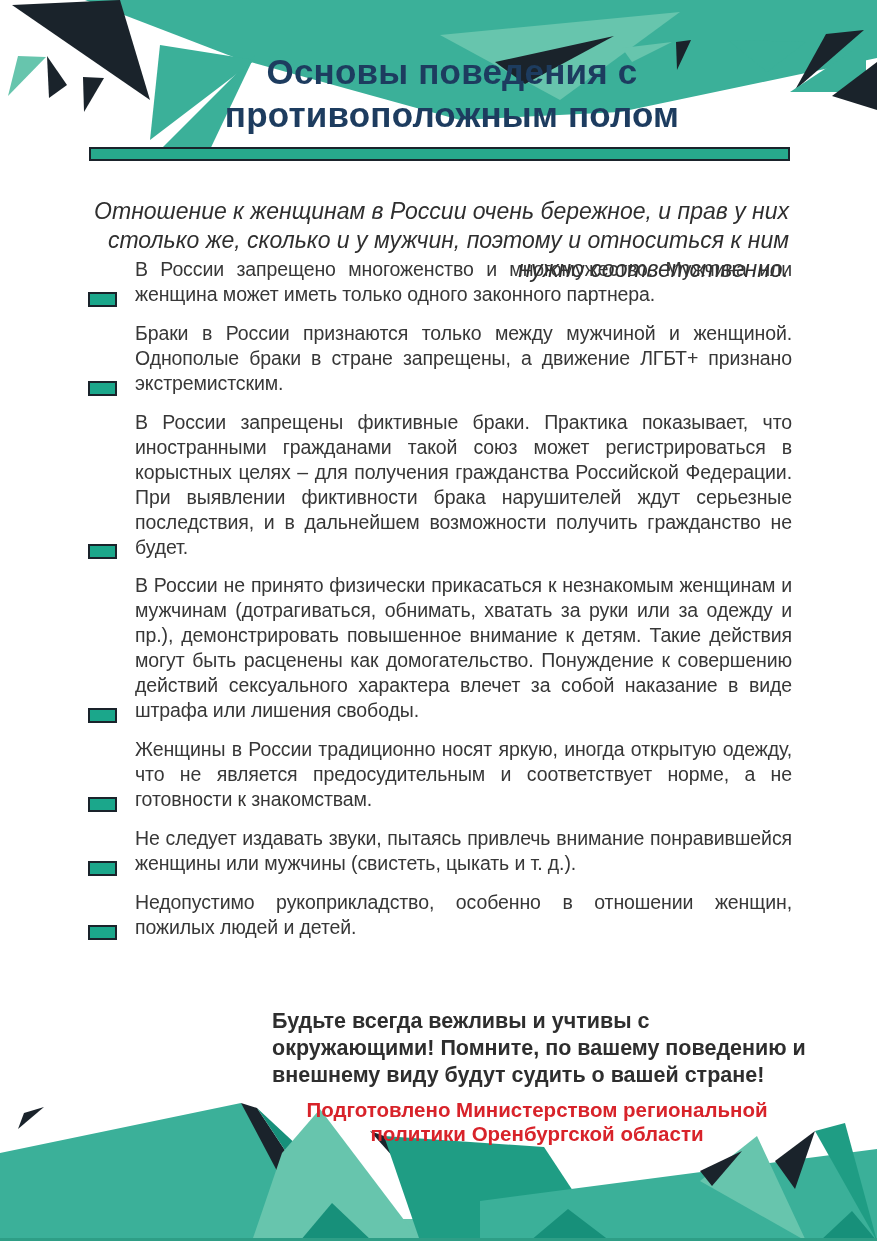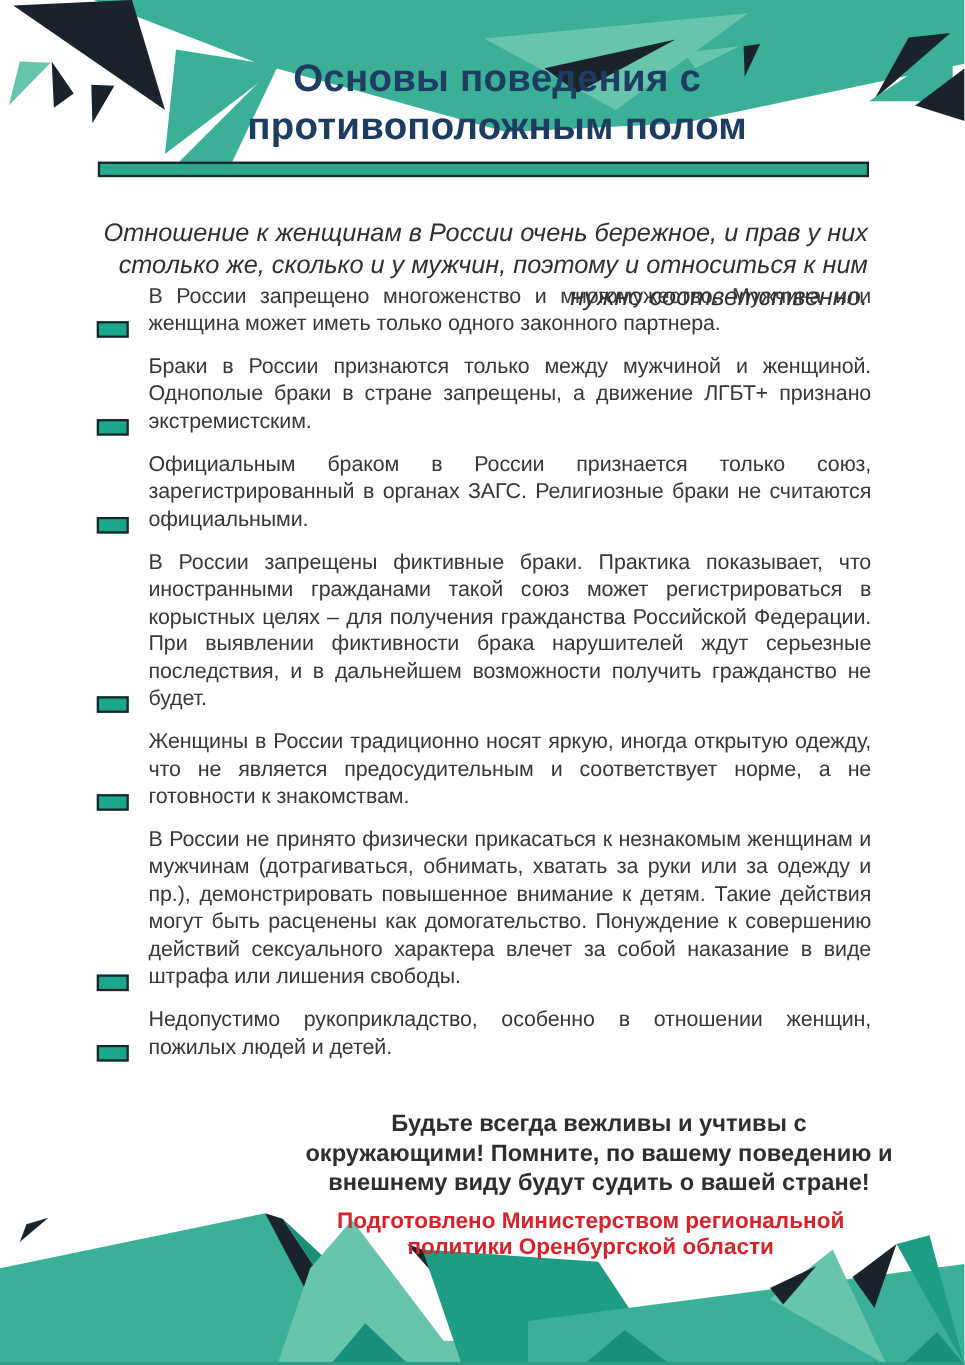--- a/index.html
+++ b/index.html
@@ -66,21 +66,21 @@
     flex:1;
     margin-left:18px;
     font-size:19.5px;line-height:1.28;
     text-align:justify;
     color:var(--body-text);
     letter-spacing:-0.1px;
   }
   .closing{
     position:absolute;top:986px;right:87px;width:545px;z-index:2;
     font-weight:bold;font-size:21.5px;line-height:1.26;
-    text-align:center;color:#2E2E2E;
+    text-align:left;color:#2E2E2E;
   }
   .credit{
     position:absolute;top:1077px;right:87px;width:560px;z-index:3;
     font-weight:bold;font-size:20.5px;line-height:1.2;
     text-align:center;color:var(--credit-red);
   }
 </style>
 </head>
 <body>
 
@@ -150,40 +150,40 @@
     <div class="rule">
       <span class="rule-marker"></span>
       <span class="rule-text">В России запрещено многоженство и многомужество. Мужчина или женщина может иметь только одного законного партнера.</span>
     </div>
 
     <div class="rule">
       <span class="rule-marker"></span>
       <span class="rule-text">Браки в России признаются только между мужчиной и женщиной. Однополые браки в стране запрещены, а движение ЛГБТ+ признано экстремистским.</span>
     </div>
 
+
     <div class="rule">
       <span class="rule-marker"></span>
-      <span class="rule-text">Официальным браком в России признается только союз, зарегистрированный в органах ЗАГС. Религиозные браки не считаются официальными.</span>
+      <span class="rule-text">В России запрещены фиктивные браки. Практика показывает, что иностранными гражданами такой союз может регистрироваться в корыстных целях – для получения гражданства Российской Федерации. При выявлении фиктивности брака нарушителей ждут серьезные последствия, и в дальнейшем возможности получить гражданство не будет.</span>
     </div>
 
     <div class="rule">
       <span class="rule-marker"></span>
-      <span class="rule-text">В России запрещены фиктивные браки. Практика показывает, что иностранными гражданами такой союз может регистрироваться в корыстных целях – для получения гражданства Российской Федерации. При выявлении фиктивности брака нарушителей ждут серьезные последствия, и в дальнейшем возможности получить гражданство не будет.</span>
+      <span class="rule-text">В России не принято физически прикасаться к незнакомым женщинам и мужчинам (дотрагиваться, обнимать, хватать за руки или за одежду и пр.), демонстрировать повышенное внимание к детям. Такие действия могут быть расценены как домогательство. Понуждение к совершению действий сексуального характера влечет за собой наказание в виде штрафа или лишения свободы.</span>
     </div>
 
     <div class="rule">
       <span class="rule-marker"></span>
       <span class="rule-text">Женщины в России традиционно носят яркую, иногда открытую одежду, что не является предосудительным и соответствует норме, а не готовности к знакомствам.</span>
     </div>
 
     <div class="rule">
       <span class="rule-marker"></span>
-      <span class="rule-text">В России не принято физически прикасаться к незнакомым женщинам и мужчинам (дотрагиваться, обнимать, хватать за руки или за одежду и пр.), демонстрировать повышенное внимание к детям. Такие действия могут быть расценены как домогательство. Понуждение к совершению действий сексуального характера влечет за собой наказание в виде штрафа или лишения свободы.</span>
+      <span class="rule-text">Не следует издавать звуки, пытаясь привлечь внимание понравившейся женщины или мужчины (свистеть, цыкать и т. д.).</span>
     </div>
-
 
 
     <div class="rule">
       <span class="rule-marker"></span>
       <span class="rule-text">Недопустимо рукоприкладство, особенно в отношении женщин, пожилых людей и детей.</span>
     </div>
   </div>
 
   <p class="closing">Будьте всегда вежливы и учтивы с окружающими! Помните, по вашему поведению и внешнему виду будут судить о вашей стране!</p>
 

